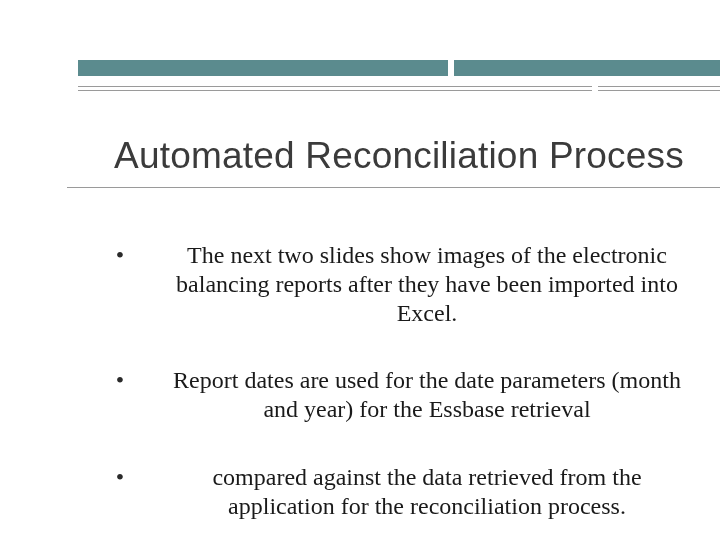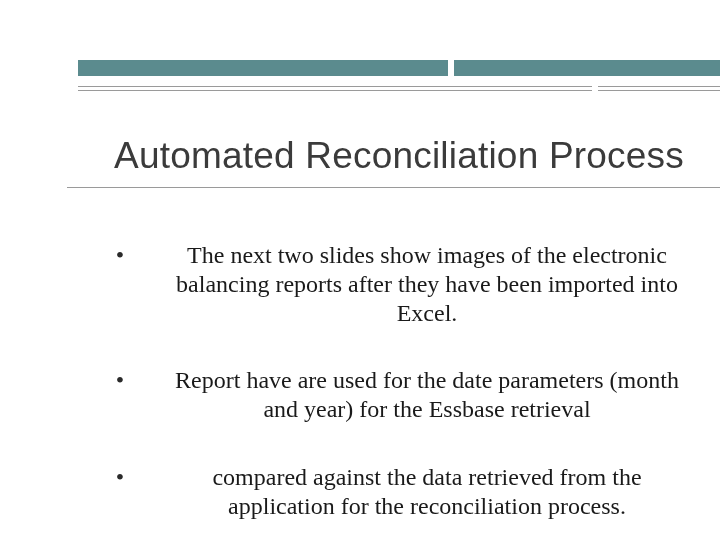--- a/index.html
+++ b/index.html
@@ -109,19 +109,19 @@
 <h1 class="slide-title">Automated Reconciliation Process</h1>
 <div class="title-underline"></div>
 
 <div class="content">
   <div class="bullet-item">
     <span class="bullet-dot">•</span>
     <span class="bullet-text">The next two slides show images of the electronic balancing reports after they have been imported into Excel.</span>
   </div>
   <div class="bullet-item">
     <span class="bullet-dot">•</span>
-    <span class="bullet-text">Report have are used for the date parameters (month and year) for the Essbase retrieval</span>
+    <span class="bullet-text">Report dates are used for the date parameters (month and year) for the Essbase retrieval</span>
   </div>
   <div class="bullet-item">
     <span class="bullet-dot">•</span>
     <span class="bullet-text">compared against the data retrieved from the application for the reconciliation process.</span>
   </div>
 </div>
 
 </body></html>

